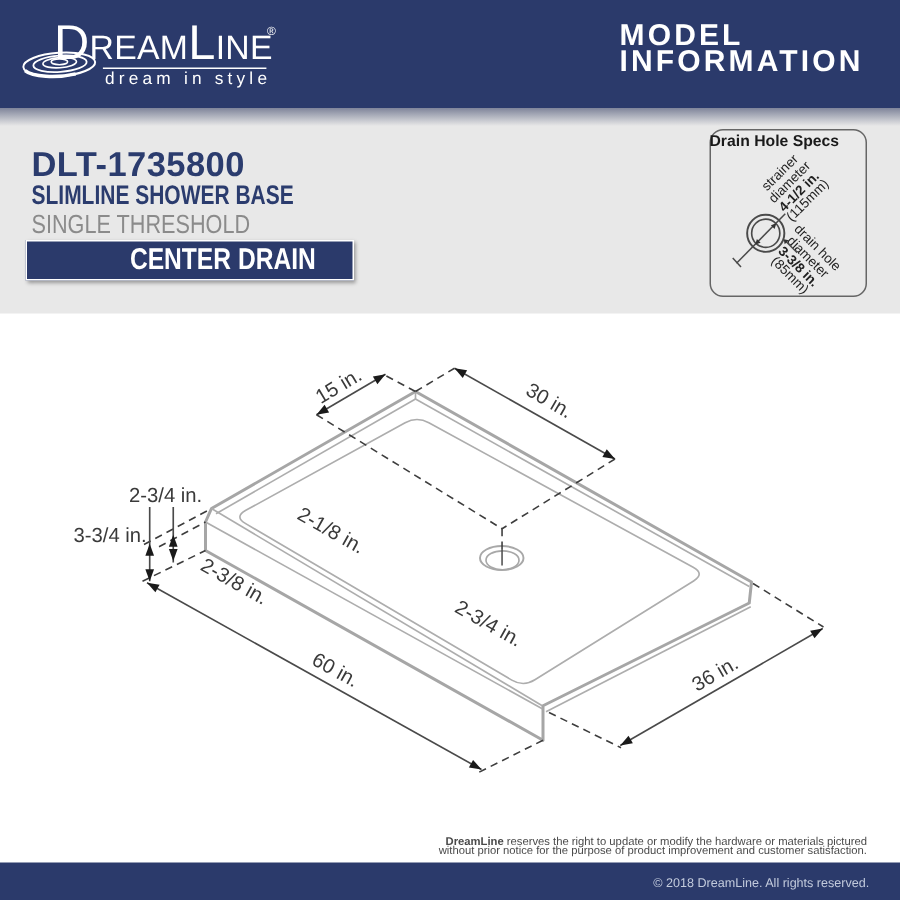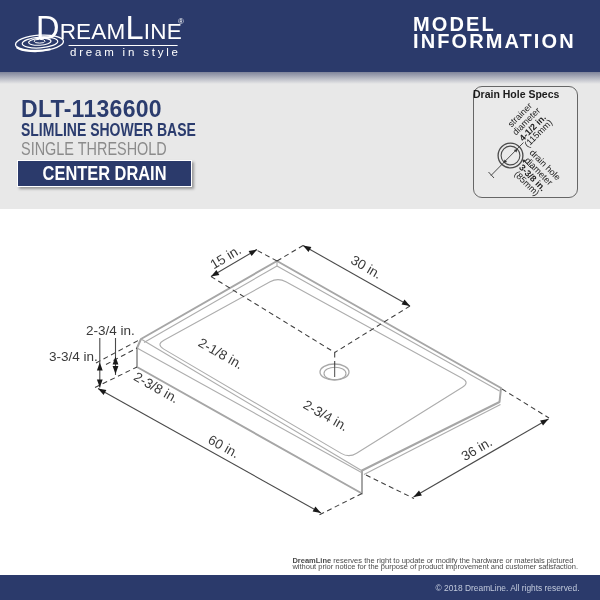--- a/index.html
+++ b/index.html
@@ -29,27 +29,27 @@
   <text x="36" y="39" fill="#ffffff"><tspan font-size="32.5" letter-spacing="0.2">D</tspan><tspan font-size="22.5" letter-spacing="0.2">REAM</tspan><tspan font-size="32.5" letter-spacing="0.2">L</tspan><tspan font-size="22.5" letter-spacing="0.2">INE</tspan></text>
   <text x="178" y="23.5" font-size="8" fill="#ffffff">®</text>
 
   <rect x="68.6" y="45" width="109" height="1" fill="#ffffff"></rect>
 
   <text x="70" y="56" font-size="11.5" letter-spacing="2.8" fill="#ffffff">dream in style</text>
 </svg>
 
 <div class="abs" style="left:413px;top:16px;color:#fff;font-weight:bold;font-size:20px;line-height:16.5px;letter-spacing:2.1px;">MODEL<br>INFORMATION</div>
 
-<div class="abs" style="left:21px;top:96px;color:#2b3c6e;font-weight:bold;font-size:23px;letter-spacing:0.3px;">DLT-1136600</div>
+<div class="abs" style="left:21px;top:96px;color:#2b3c6e;font-weight:bold;font-size:23px;letter-spacing:0.3px;">DLT-1735800</div>
 
 <div class="abs" style="left:21px;top:120px;color:#2b3c6e;font-weight:bold;font-size:18px;transform:scaleX(0.777);transform-origin:0 0;white-space:nowrap;">SLIMLINE SHOWER BASE</div>
 
 <div class="abs" style="left:21px;top:138.5px;color:#8b8b8b;font-size:17.5px;transform:scaleX(0.825);transform-origin:0 0;white-space:nowrap;">SINGLE THRESHOLD</div>
 
-<div class="abs" style="left:17px;top:160px;width:173px;height:25px;background:#2b3a6b;border:1.5px solid #fff;box-shadow:1.5px 1.5px 2.5px rgba(0,0,0,0.35);text-align:center;color:#fff;font-weight:bold;font-size:20px;line-height:24px;"><span style="display:inline-block;transform:scaleX(0.82);">CENTER DRAIN</span></div>
+<div class="abs" style="left:17px;top:160px;width:173px;height:25px;background:#2b3a6b;border:1.5px solid #fff;box-shadow:1.5px 1.5px 2.5px rgba(0,0,0,0.35);text-align:center;color:#fff;font-weight:bold;font-size:20px;line-height:24px;padding-left:44px;"><span style="display:inline-block;transform:scaleX(0.82);">CENTER DRAIN</span></div>
 
 <div class="abs" style="left:473px;top:86px;width:103px;height:110px;border:1.2px solid #666;border-radius:9px;background:#eaeaea;"></div>
 
 <div class="abs" style="left:473px;top:88px;width:104px;text-align:left;font-weight:bold;font-size:10.5px;color:#1a1a1a;">Drain Hole Specs</div>
 
 <div class="abs" style="left:484px;top:107.4px;width:91px;text-align:center;font-size:9px;color:#222;transform:rotate(-45deg);line-height:8.8px;">strainer<br>diameter<br><b>4-1/2 in.</b><br>(115mm)</div>
 
 <div class="abs" style="left:490px;top:157px;width:91px;text-align:center;font-size:9px;color:#222;transform:rotate(45deg);line-height:8.8px;">drain hole<br>diameter<br><b>3-3/8 in.</b><br>(85mm)</div>
 
 <svg class="abs" style="left:480px;top:130px;" width="60" height="60" viewBox="0 0 60 60">
@@ -138,17 +138,17 @@
     <text x="86" y="334.5" text-anchor="start">2-3/4 in.</text>
     <text x="49" y="361" text-anchor="start">3-3/4 in.</text>
     <text x="218.5" y="357.5" transform="rotate(29.5 218.5 357.5)">2-1/8 in.</text>
     <text x="154" y="391.5" transform="rotate(29.5 154 391.5)">2-3/8 in.</text>
     <text x="323.5" y="419.5" transform="rotate(29.5 323.5 419.5)">2-3/4 in.</text>
     <text x="221.5" y="450.5" transform="rotate(29 221.5 450.5)">60 in.</text>
     <text x="479" y="453" transform="rotate(-30 479 453)">36 in.</text>
   </g>
 </svg>
 
-<div class="abs" style="right:22px;top:557.5px;text-align:left;font-size:7.5px;line-height:6.9px;color:#4a4a4a;"><b>DreamLine</b> reserves the right to update or modify the hardware or materials pictured<br>without prior notice for the purpose of product improvement and customer satisfaction.</div>
+<div class="abs" style="right:22px;top:557.5px;text-align:right;font-size:7.5px;line-height:6.9px;color:#4a4a4a;"><b>DreamLine</b> reserves the right to update or modify the hardware or materials pictured<br>without prior notice for the purpose of product improvement and customer satisfaction.</div>
 
 <div class="abs" style="left:0;top:575px;width:600px;height:25px;background:#2b3a6b;"></div>
 
 <div class="abs" style="right:20.5px;top:582.5px;color:#c2cadc;font-size:8.4px;">© 2018 DreamLine. All rights reserved.</div>
 
 </body></html>

